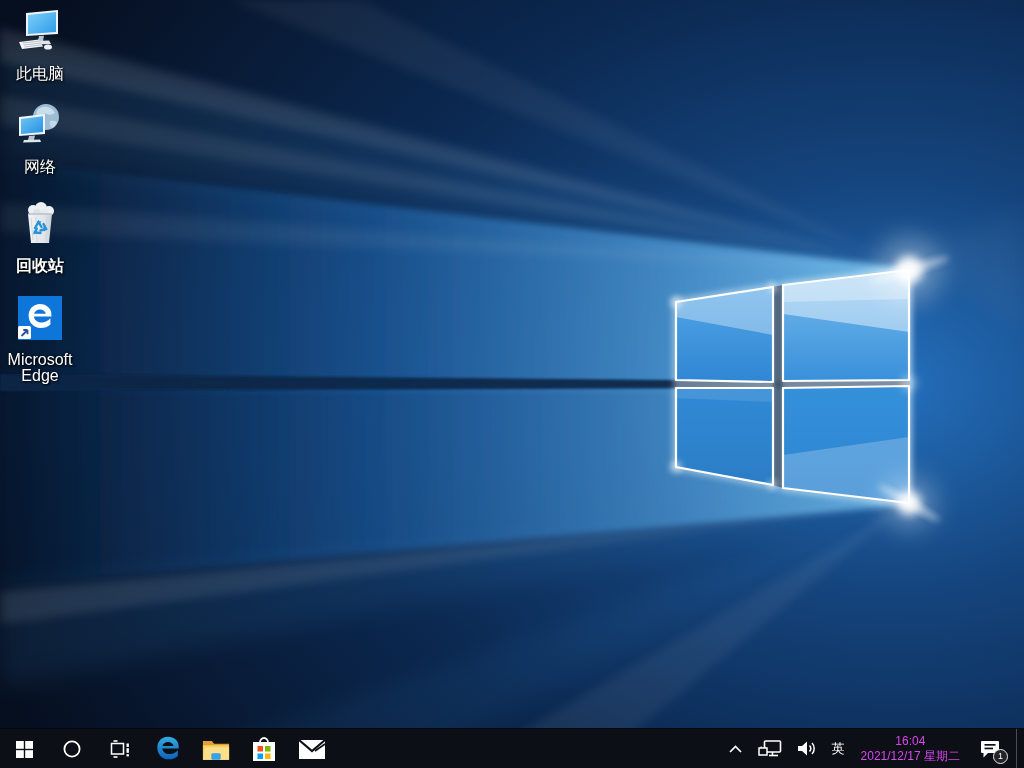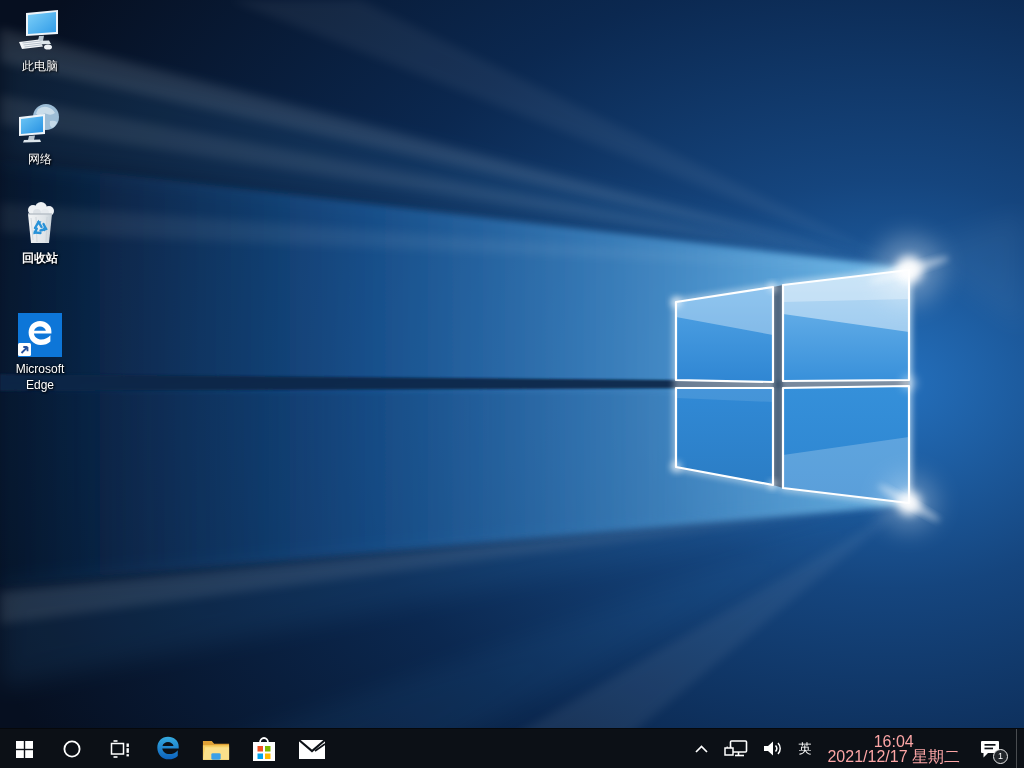--- a/index.html
+++ b/index.html
@@ -6,33 +6,33 @@
   html,body { width:1024px; height:768px; overflow:hidden; }
   body { font-family:"Liberation Sans","DejaVu Sans",sans-serif; background:#05101f; position:relative; }
 
   
   .desktop { position:absolute; inset:0 0 40px 0; }
   .wallpaper { position:absolute; left:0; top:0; width:1024px; height:768px; display:block; }
 
   .icon-block { position:absolute; left:2px; width:76px; display:flex; flex-direction:column;
                 align-items:center; cursor:default; }
   .icon-block svg { display:block; }
-  .icon-label { margin-top:2px; font-size:12px; line-height:16px; color:#fff; text-align:center;
+  .icon-label { margin-top:10px; font-size:16px; line-height:16px; color:#fff; text-align:center;
                 text-shadow:1px 1px 2px rgba(0,0,0,.95), 0 0 3px rgba(0,0,0,.75);
                 max-width:74px; word-break:break-word; }
 
   
   .taskbar { position:absolute; left:0; bottom:0; width:1024px; height:40px; background:#0c1016;
              border-top:1px solid rgba(0,0,0,.5); display:flex; align-items:stretch; z-index:5; }
   .tb-btn { width:48px; height:40px; display:flex; align-items:center; justify-content:center; }
   .tb-spacer { flex:1; }
   .tray { display:flex; align-items:center; gap:9px; padding-right:2px; }
   .tray-btn { height:40px; display:flex; align-items:center; justify-content:center; padding:0 3px; }
   .lang { color:#fff; font-size:13px; padding:0 3px; }
-  .clock { color:#fca5a5; font-size:16px; line-height:15px; text-align:center; padding:0 4px; }
+  .clock { color:#d946ef; font-size:12px; line-height:15px; text-align:center; padding:0 4px; }
   .action-center { position:relative; width:34px; }
   .ac-badge { position:absolute; right:-1px; bottom:5px; width:15px; height:15px; border-radius:50%;
               background:#22262b; border:1.5px solid #e9e9e9; color:#fff; font-size:9px;
               display:flex; align-items:center; justify-content:center; }
   .show-desktop { width:6px; height:40px; border-left:1px solid rgba(255,255,255,.25); }
 </style>
 </head>
 <body>
 
 <div class="desktop">
@@ -206,21 +206,21 @@
       </g>
       <g fill="#2892d8">
         <polygon points="21.2,21 25.5,21.5 22.8,24.8"></polygon>
         <polygon points="31.5,28 28.2,31.5 26.8,27.4"></polygon>
         <polygon points="17.5,34.5 17.8,30.2 21.3,32.8"></polygon>
       </g>
     </svg>
     <div class="icon-label">回收站</div>
   </div>
 
-  <div class="icon-block" style="top:311px;">
+  <div class="icon-block" style="top:294px;">
     <svg width="48" height="48" viewBox="0 0 48 48">
       <rect x="2" y="2" width="44" height="44" fill="#0d76d8"></rect>
       <path transform="translate(8,8)" fill="#ffffff" fill-rule="evenodd" d="M16 2 C 9.4 2 4.6 7 4.6 13.6 C 4.6 20.4 9.6 26 16.6 26 C 20.6 26 24.1 24.6 26.4 22.4 L 26.4 16.2 C 24.3 18.9 20.9 20.4 17.4 20.4 C 13.4 20.4 10.4 18 9.9 14.4 L 27.4 14.4 L 27.4 12.2 C 27.4 6.3 22.4 2 16 2 Z M 16 7.6 C 18.9 7.6 21.3 9.4 21.9 11.8 L 10.1 11.8 C 10.7 9.4 13.1 7.6 16 7.6 Z"></path>
       <g>
         <rect x="2" y="32" width="13" height="13" fill="#ffffff" rx="1.5"></rect>
         <path d="M5.5,42 L11.5,36 M11.5,36 h-4.2 M11.5,36 v4.2" stroke="#27519e" stroke-width="1.8" fill="none"></path>
       </g>
     </svg>
     <div class="icon-label">Microsoft Edge</div>
   </div>

